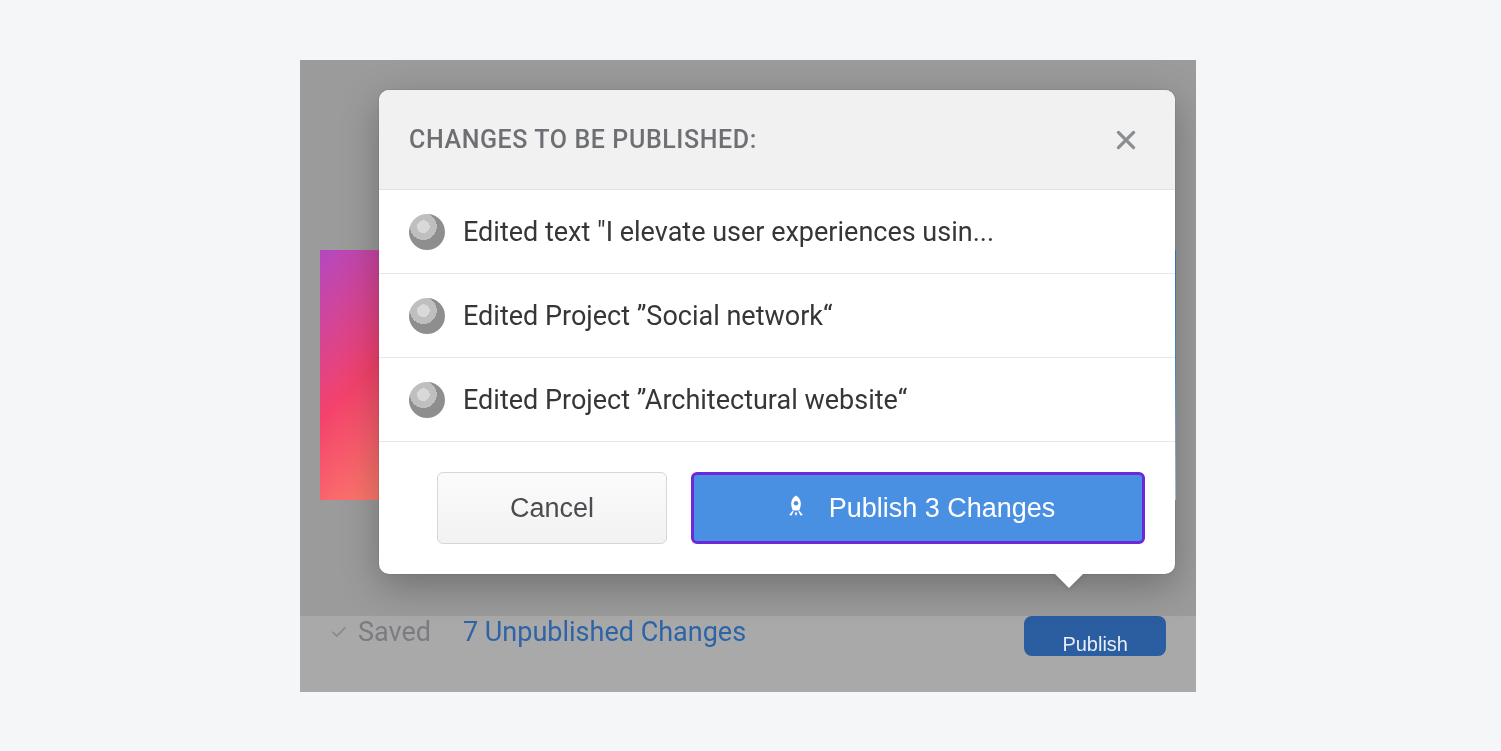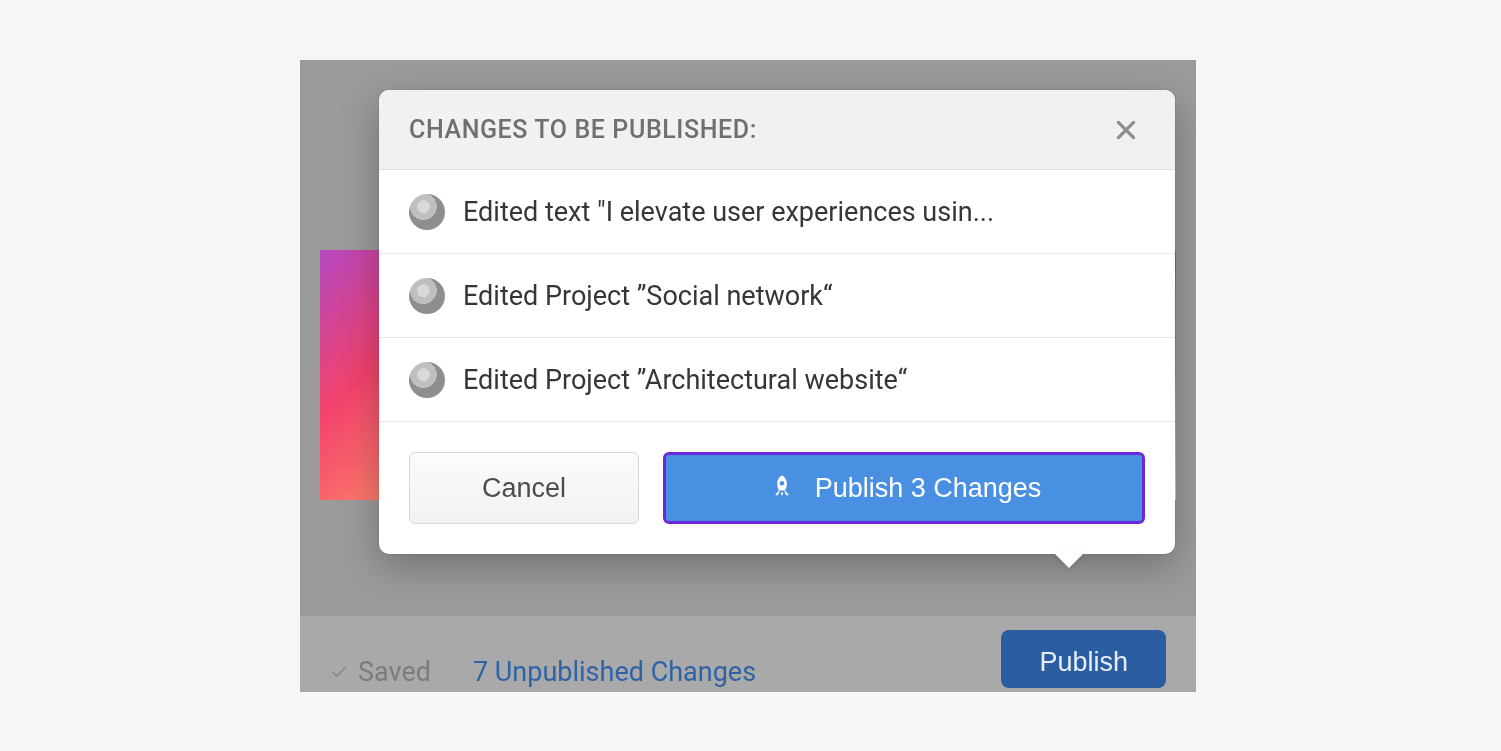--- a/index.html
+++ b/index.html
@@ -47,23 +47,23 @@
 
   
   .statusbar {
     position: absolute;
     left: 0;
     right: 0;
     bottom: 0;
     height: 76px;
     background: rgba(180,180,180,0.55);
     display: flex;
-    align-items: flex-end;
+    align-items: flex-start;
     padding: 0 30px 4px 30px;
-    gap: 42px;
+    gap: 32px;
     color: #6f7277;
     font-size: 27px;
   }
   .status-saved {
     display: flex;
     align-items: center;
     gap: 10px;
     color: #7a7c80;
   }
   .status-saved .check {
@@ -71,22 +71,22 @@
   }
   .status-changes {
     color: #2e64a6;
   }
   .publish-btn-bottom {
     margin-left: auto;
     background: #2b5da1;
     color: #e7eef8;
     border: none;
     border-radius: 8px;
-    font-size: 27px;
-    height: 58px;
+    font-size: 20px;
+    height: 40px;
     padding: 17px 38px;
     cursor: pointer;
     position: relative;
   }
 
   
   .popover {
     position: absolute;
     left: 79px;
     top: 30px;
@@ -107,21 +107,21 @@
     border-top: 16px solid #ffffff;
     filter: drop-shadow(0 2px 2px rgba(0,0,0,0.1));
   }
 
   .popover-header {
     display: flex;
     align-items: center;
     justify-content: space-between;
     background: #f1f1f1;
     border-bottom: 1px solid #e2e2e2;
-    height: 80px;
+    height: 100px;
     padding: 0 30px;
     border-radius: 10px 10px 0 0;
   }
   .popover-title {
     color: #6d6f73;
     font-size: 25px;
     letter-spacing: 0.6px;
     font-weight: 500;
     text-transform: uppercase;
   }
@@ -158,20 +158,21 @@
   }
   .change-item .label {
     overflow: hidden;
     text-overflow: ellipsis;
   }
 
   .actions {
     display: flex;
     gap: 24px;
     padding: 30px;
+    margin-left: 28px;
   }
   .btn {
     height: 72px;
     border-radius: 6px;
     font-size: 27px;
     cursor: pointer;
     display: flex;
     align-items: center;
     justify-content: center;
   }

